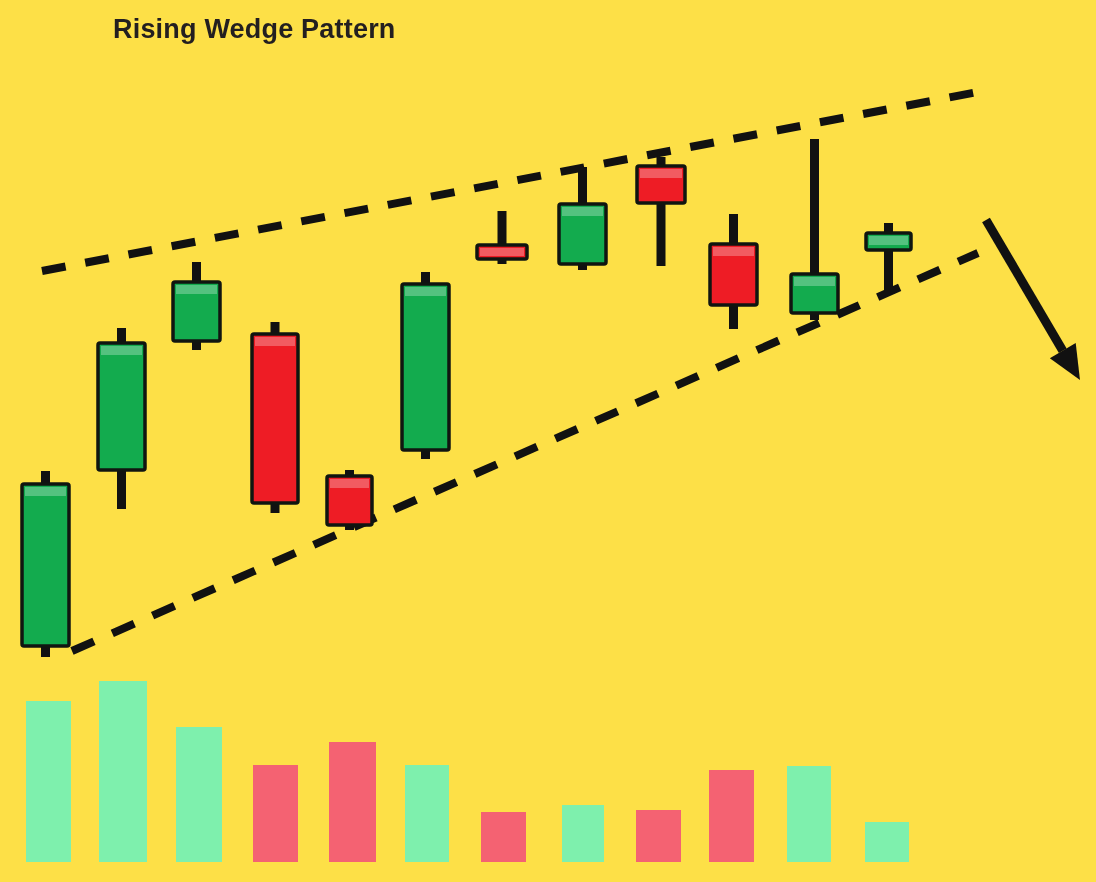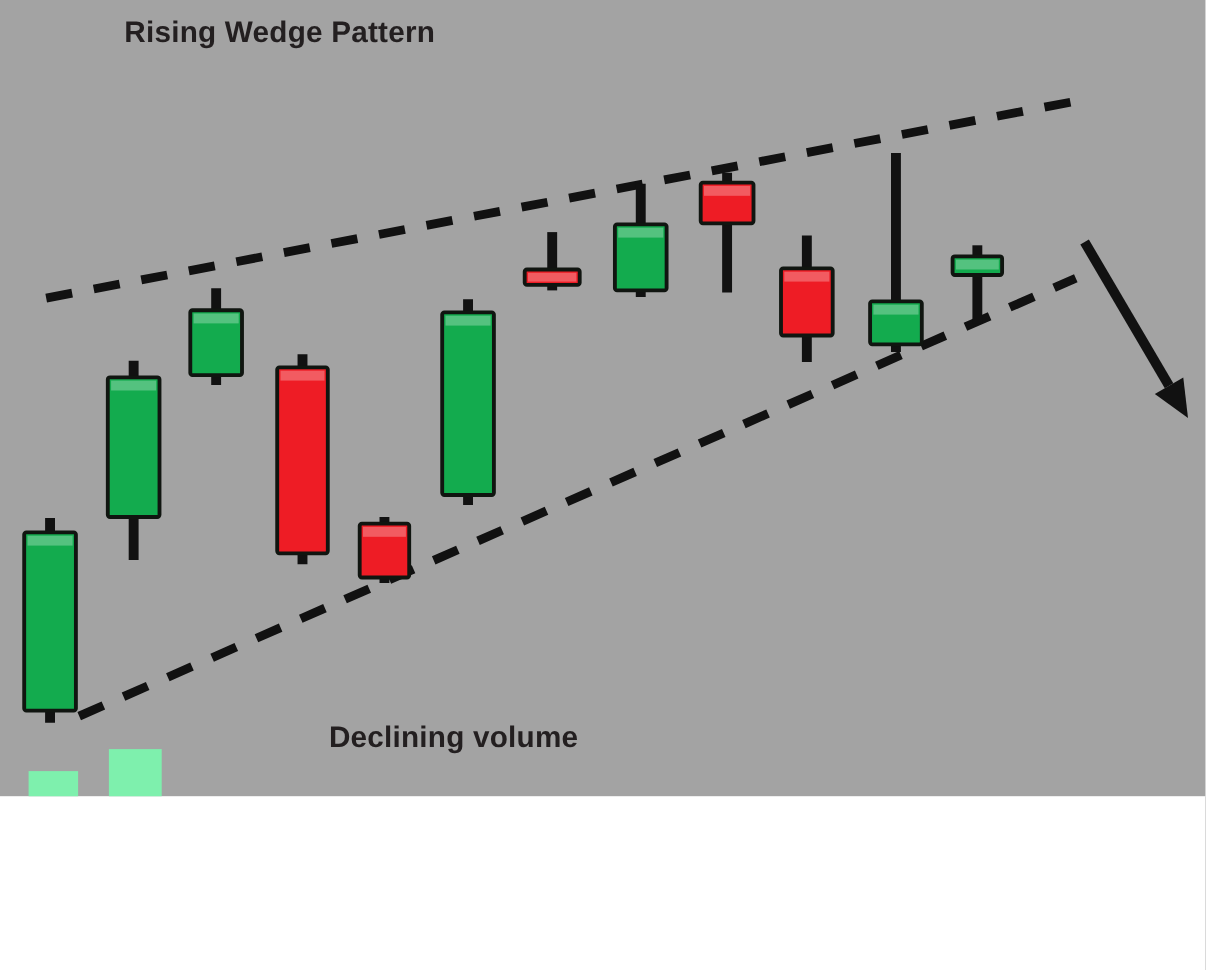--- a/index.html
+++ b/index.html
@@ -6,22 +6,22 @@
     margin: 0;
     padding: 0;
     background: #ffffff;
   }
   body {
     font-family: "Liberation Sans", sans-serif;
   }
   #canvas {
     position: relative;
     width: 1096px;
-    height: 724px;
-    background: #a3a3a3;
+    height: 882px;
+    background: #fde047;
     overflow: hidden;
   }
   .chart-title {
     position: absolute;
     left: 113px;
     top: 14px;
     font-size: 27px;
     font-weight: bold;
     color: #231f20;
     letter-spacing: 0.2px;
@@ -44,21 +44,20 @@
   }
   #price-svg { width: 1096px; height: 882px; }
 </style>
 </head>
 <body>
 
 <div id="canvas">
 
   <div class="chart-title">Rising Wedge Pattern</div>
 
-  <div class="volume-title">Declining volume</div>
 
   <svg id="price-svg" viewBox="0 0 1096 882">
     <g id="trendlines-group">
         <line x1="42" y1="271" x2="978" y2="92" stroke="#111111" stroke-width="8" stroke-dasharray="24 20" stroke-linecap="butt"></line>
         <line x1="72" y1="651" x2="978" y2="253" stroke="#111111" stroke-width="8" stroke-dasharray="24 20" stroke-linecap="butt"></line>
       </g>
     <g id="candles-group">
         <g>
           <line x1="45.5" y1="471" x2="45.5" y2="657" stroke="#111111" stroke-width="9"></line>
           <rect x="22" y="484" width="47" height="162" fill="#13ab4e" stroke="#101510" stroke-width="3.5" rx="2" ry="2"></rect>

